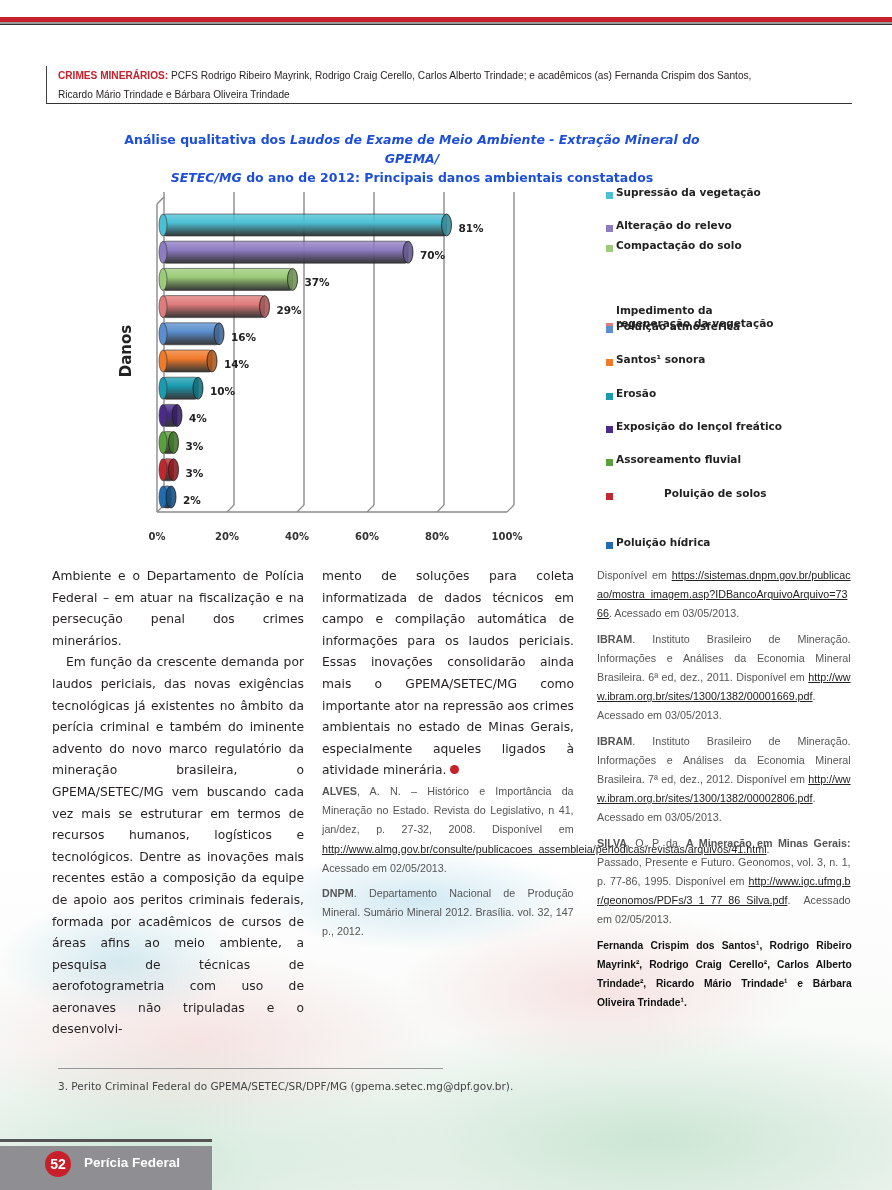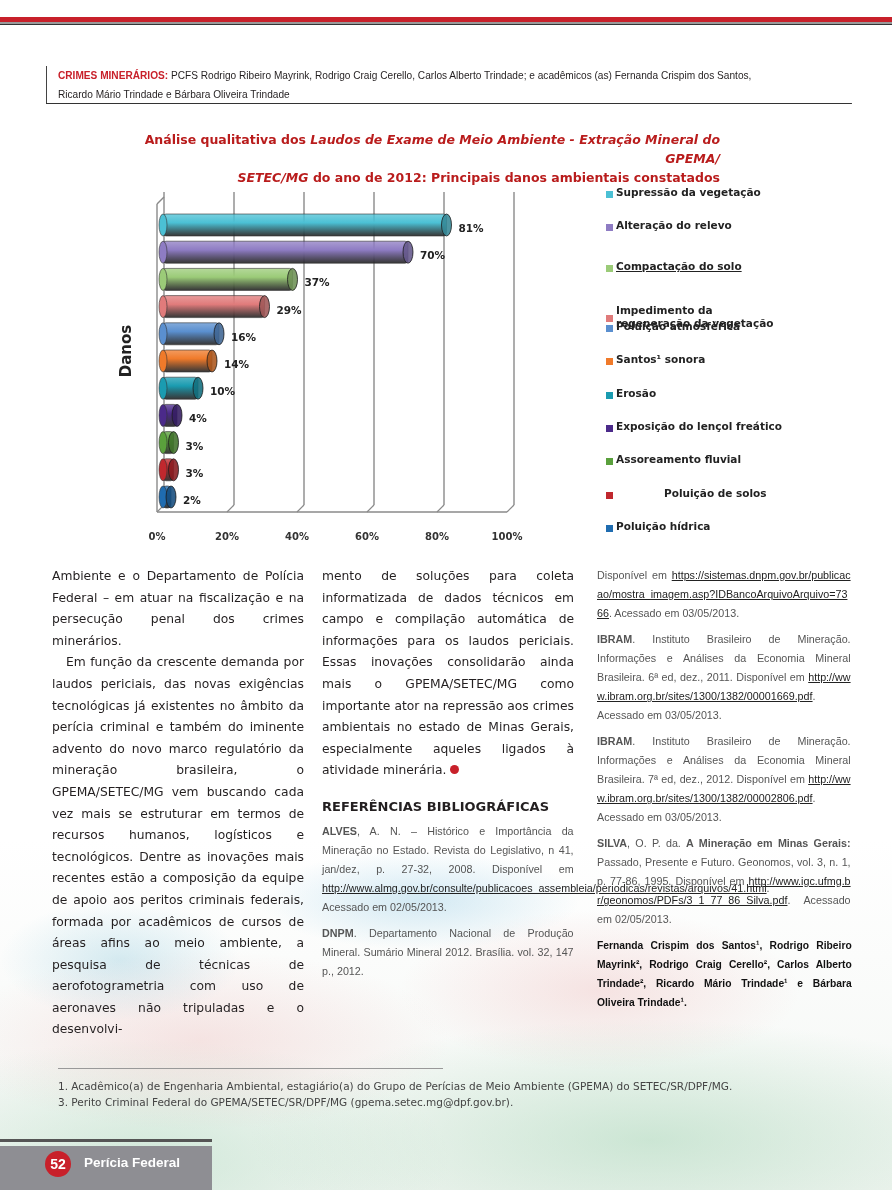--- a/index.html
+++ b/index.html
@@ -11,26 +11,26 @@
       radial-gradient(ellipse 200px 80px at 600px 150px, rgba(235,170,170,0.30), transparent),
       radial-gradient(ellipse 250px 90px at 200px 200px, rgba(235,160,160,0.25), transparent),
       radial-gradient(ellipse 400px 120px at 650px 300px, rgba(170,215,185,0.55), transparent),
       radial-gradient(ellipse 300px 120px at 150px 320px, rgba(180,220,195,0.55), transparent),
       linear-gradient(#ffffff, #f3f6f3);}
   .topbar{position:absolute;left:0;top:17px;width:892px;height:5px;background:#c8202a;}
   .topbar2{position:absolute;left:0;top:22px;width:892px;height:2px;background:#9a9a9a;}
   .topbar3{position:absolute;left:0;top:24px;width:892px;height:1px;background:#333;}
   .header{position:absolute;left:46px;top:66px;width:806px;height:38px;border-left:1px solid #333;border-bottom:1px solid #333;padding-left:12px;box-sizing:border-box;font-family:"Liberation Sans",sans-serif;font-size:11px;line-height:19px;transform:scaleX(0.92);transform-origin:left top;width:876px;}
   .header .sec{color:#c8202a;font-weight:bold;}
-  .chart-title{position:absolute;left:120px;top:130px;width:600px;text-align:right;font-family:"DejaVu Sans",sans-serif;font-weight:bold;font-size:12.5px;line-height:19px;color:#b91c1c;}
+  .chart-title{position:absolute;left:112px;top:130px;width:600px;text-align:center;font-family:"DejaVu Sans",sans-serif;font-weight:bold;font-size:12.5px;line-height:19px;color:#1d4ed8;}
   .chart-title i{font-style:italic;}
   .chart{position:absolute;left:110px;top:180px;width:790px;height:375px;}
   .ylabel{position:absolute;left:-10px;top:162px;transform:rotate(-90deg);font-family:"DejaVu Sans",sans-serif;font-weight:bold;font-size:15px;color:#222;}
   .legend{position:absolute;left:606px;top:186px;width:200px;}
-  .leg-item{position:absolute;left:0;font-family:"DejaVu Sans",sans-serif;font-weight:bold;font-size:10.5px;color:#222;line-height:13px;display:flex;align-items:center;}
+  .leg-item{position:absolute;left:0;font-family:"DejaVu Sans",sans-serif;font-weight:bold;font-size:10.5px;color:#222;line-height:13px;display:flex;align-items:flex-end;}
   .leg-item .sw{width:7px;height:7px;margin-right:3px;margin-top:3px;flex:none;}
   .col{position:absolute;font-family:"DejaVu Sans",sans-serif;font-size:12.3px;line-height:21.6px;color:#231f20;text-align:justify;}
   .col p{margin:0;}
   .col1{left:52px;top:566px;width:252px;}
   .col2{left:322px;top:566px;width:252px;}
   .ind{text-indent:14px;}
   .endmark{display:inline-block;width:9px;height:9px;border-radius:50%;background:#c8202a;margin-left:4px;vertical-align:0;}
   .refs-title{font-family:"DejaVu Sans",sans-serif;font-weight:bold;font-size:13px;margin:14px 0 4px 0;}
   .ref{font-family:"Liberation Sans",sans-serif;font-size:11.2px;line-height:19.2px;color:#555;text-align:justify;margin-bottom:6px;transform:scaleX(0.96);transform-origin:left;width:104%;}
   .ref b{color:#555;}
@@ -225,21 +225,21 @@
 
 <div class="legend" id="legend">
     <div class="leg-item" style="top: 0px;">
       <span class="sw" style="background: rgb(75, 192, 212);"></span>
       <span>Supressão da vegetação</span>
     </div>
     <div class="leg-item" style="top: 33px;">
       <span class="sw" style="background: rgb(142, 124, 195);"></span>
       <span>Alteração do relevo</span>
     </div>
-    <div class="leg-item" style="top: 74px; text-decoration: underline;">
+    <div class="leg-item" style="top: 53px;">
       <span class="sw" style="background: rgb(155, 203, 120);"></span>
       <span>Compactação do solo</span>
     </div>
     <div class="leg-item" style="top: 118px;">
       <span class="sw" style="background: rgb(224, 123, 123);"></span>
       <span style="width: 160px;">Impedimento da regeneração da vegetação</span>
     </div>
     <div class="leg-item" style="top: 134px;">
       <span class="sw" style="background: rgb(90, 143, 207);"></span>
       <span>Poluição atmosférica</span>
@@ -257,48 +257,46 @@
       <span>Exposição do lençol freático</span>
     </div>
     <div class="leg-item" style="top: 267px;">
       <span class="sw" style="background: rgb(90, 160, 60);"></span>
       <span>Assoreamento fluvial</span>
     </div>
     <div class="leg-item" style="top: 301px; gap: 48px;">
       <span class="sw" style="background: rgb(192, 40, 46);"></span>
       <span>Poluição de solos</span>
     </div>
-    <div class="leg-item" style="top: 334px;">
+    <div class="leg-item" style="top: 350px;">
       <span class="sw" style="background: rgb(31, 108, 176);"></span>
       <span>Poluição hídrica</span>
     </div>
   </div>
 
 <div class="col col1">
   <p>Ambiente e o Departamento de Polícia Federal – em atuar na fiscalização e na persecução penal dos crimes minerários.</p>
   <p class="ind">Em função da crescente demanda por laudos periciais, das novas exigências tecnológicas já existentes no âmbito da perícia criminal e também do iminente advento do novo marco regulatório da mineração brasileira, o GPEMA/SETEC/MG vem buscando cada vez mais se estruturar em termos de recursos humanos, logísticos e tecnológicos. Dentre as inovações mais recentes estão a composição da equipe de apoio aos peritos criminais federais, formada por acadêmicos de cursos de áreas afins ao meio ambiente, a pesquisa de técnicas de aerofotogrametria com uso de aeronaves não tripuladas e o desenvolvi-</p>
 </div>
 
 <div class="col col2">
   <p><span>mento de soluções para coleta informatizada de dados técnicos em campo e compilação automática de informações para os laudos periciais. Essas inovações consolidarão ainda mais o GPEMA/SETEC/MG como importante ator na repressão aos crimes ambientais no estado de Minas Gerais, especialmente aqueles ligados à atividade minerária.</span><span class="endmark"></span></p>
-  <div class="refs-title">REFERÊNCIAS BIBLIOGRÁFICAS</div>
   <div class="ref"><b>ALVES</b><span>, A. N. – Histórico e Importância da Mineração no Estado. Revista do Legislativo, n 41, jan/dez, p. 27-32, 2008. Disponível em </span><a>http://www.almg.gov.br/consulte/publicacoes_assembleia/periodicas/revistas/arquivos/41.html</a><span>. Acessado em 02/05/2013.</span></div>
   <div class="ref"><b>DNPM</b><span>. Departamento Nacional de Produção Mineral. Sumário Mineral 2012. Brasília. vol. 32, 147 p., 2012.</span></div>
 </div>
 
 <div class="col col3">
   <div class="ref"><span>Disponível em </span><a style="word-break:break-all">https://sistemas.dnpm.gov.br/publicacao/mostra_imagem.asp?IDBancoArquivoArquivo=7366</a><span>. Acessado em 03/05/2013.</span></div>
   <div class="ref"><b>IBRAM</b><span>. Instituto Brasileiro de Mineração. Informações e Análises da Economia Mineral Brasileira. 6ª ed, dez., 2011. Disponível em </span><a style="word-break:break-all">http://www.ibram.org.br/sites/1300/1382/00001669.pdf</a><span>. Acessado em 03/05/2013.</span></div>
   <div class="ref"><b>IBRAM</b><span>. Instituto Brasileiro de Mineração. Informações e Análises da Economia Mineral Brasileira. 7ª ed, dez., 2012. Disponível em </span><a style="word-break:break-all">http://www.ibram.org.br/sites/1300/1382/00002806.pdf</a><span>. Acessado em 03/05/2013.</span></div>
   <div class="ref"><b>SILVA</b><span>, O. P. da. </span><b>A Mineração em Minas Gerais:</b><span> Passado, Presente e Futuro. Geonomos, vol. 3, n. 1, p. 77-86, 1995. Disponível em </span><a style="word-break:break-all">http://www.igc.ufmg.br/geonomos/PDFs/3_1_77_86_Silva.pdf</a><span>. Acessado em 02/05/2013.</span></div>
   <div class="authors">Fernanda Crispim dos Santos¹, Rodrigo Ribeiro Mayrink², Rodrigo Craig Cerello², Carlos Alberto Trindade², Ricardo Mário Trindade¹ e Bárbara Oliveira Trindade¹.</div>
 </div>
 
 <div class="fn-line"></div>
 <div class="footnotes">
-  <div>1. Acadêmico(a) de Engenharia Ambiental, estagiário(a) do Grupo de Perícias de Meio Ambiente (GPEMA) do SETEC/SR/DPF/MG.</div>
   <div>3. Perito Criminal Federal do GPEMA/SETEC/SR/DPF/MG (gpema.setec.mg@dpf.gov.br).</div>
 </div>
 
 <div class="footer-bar1"></div>
 <div class="footer-bar"></div>
 <div class="pagenum">52</div>
 <div class="mag">Perícia Federal</div>
 
 </body></html>

